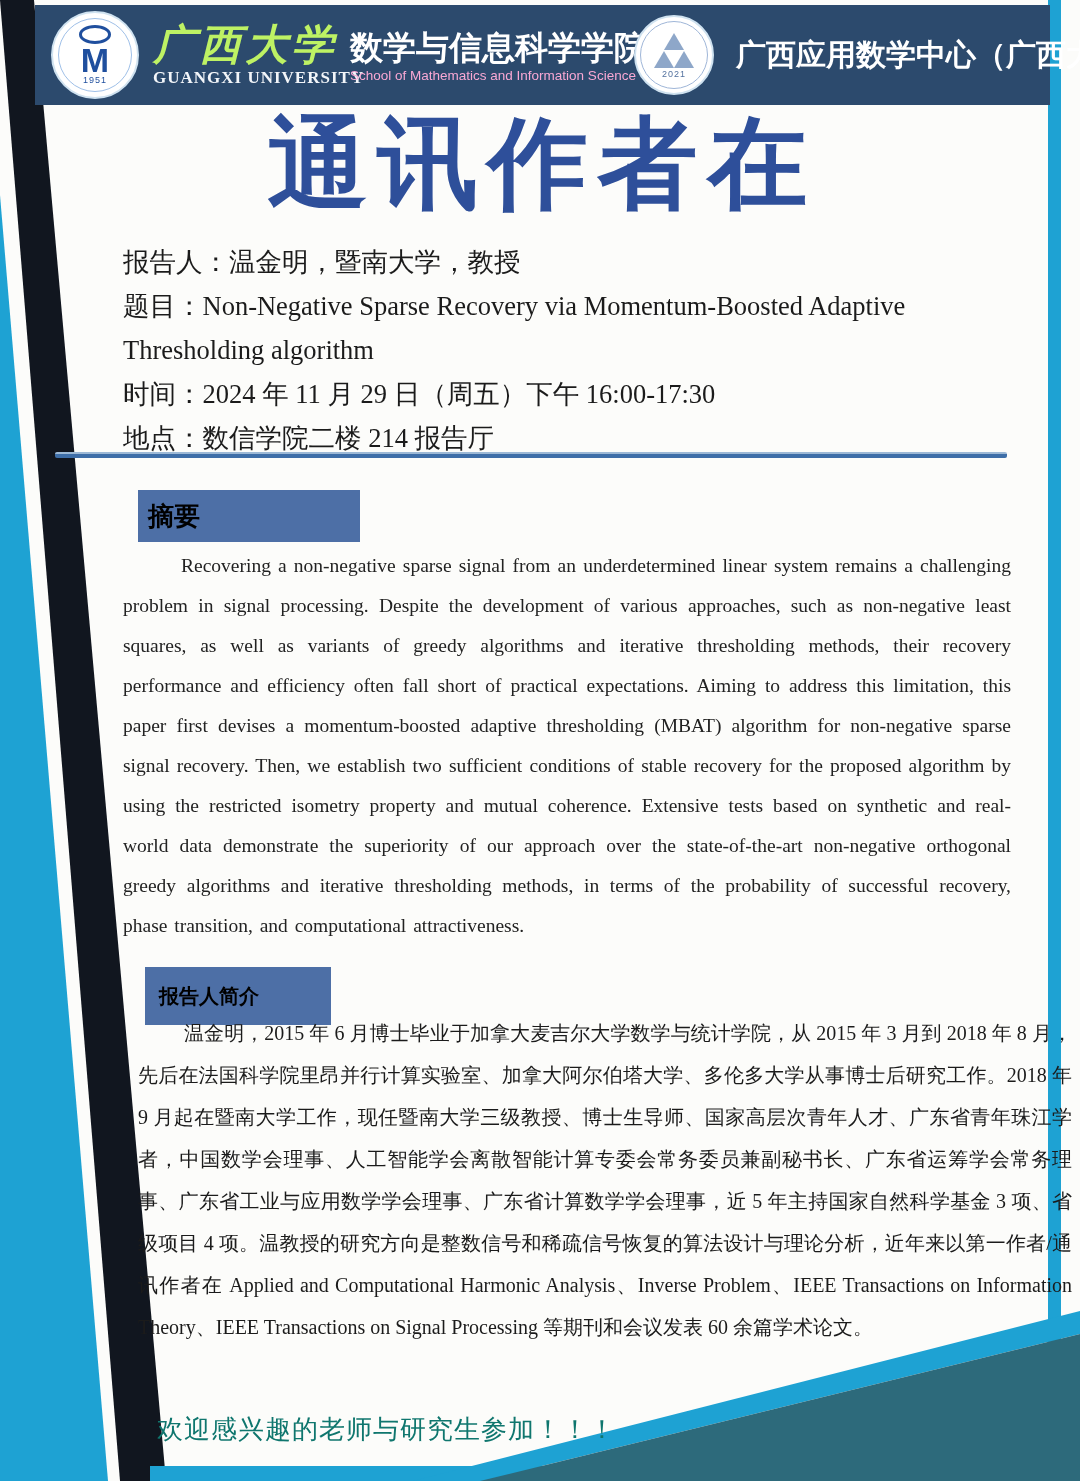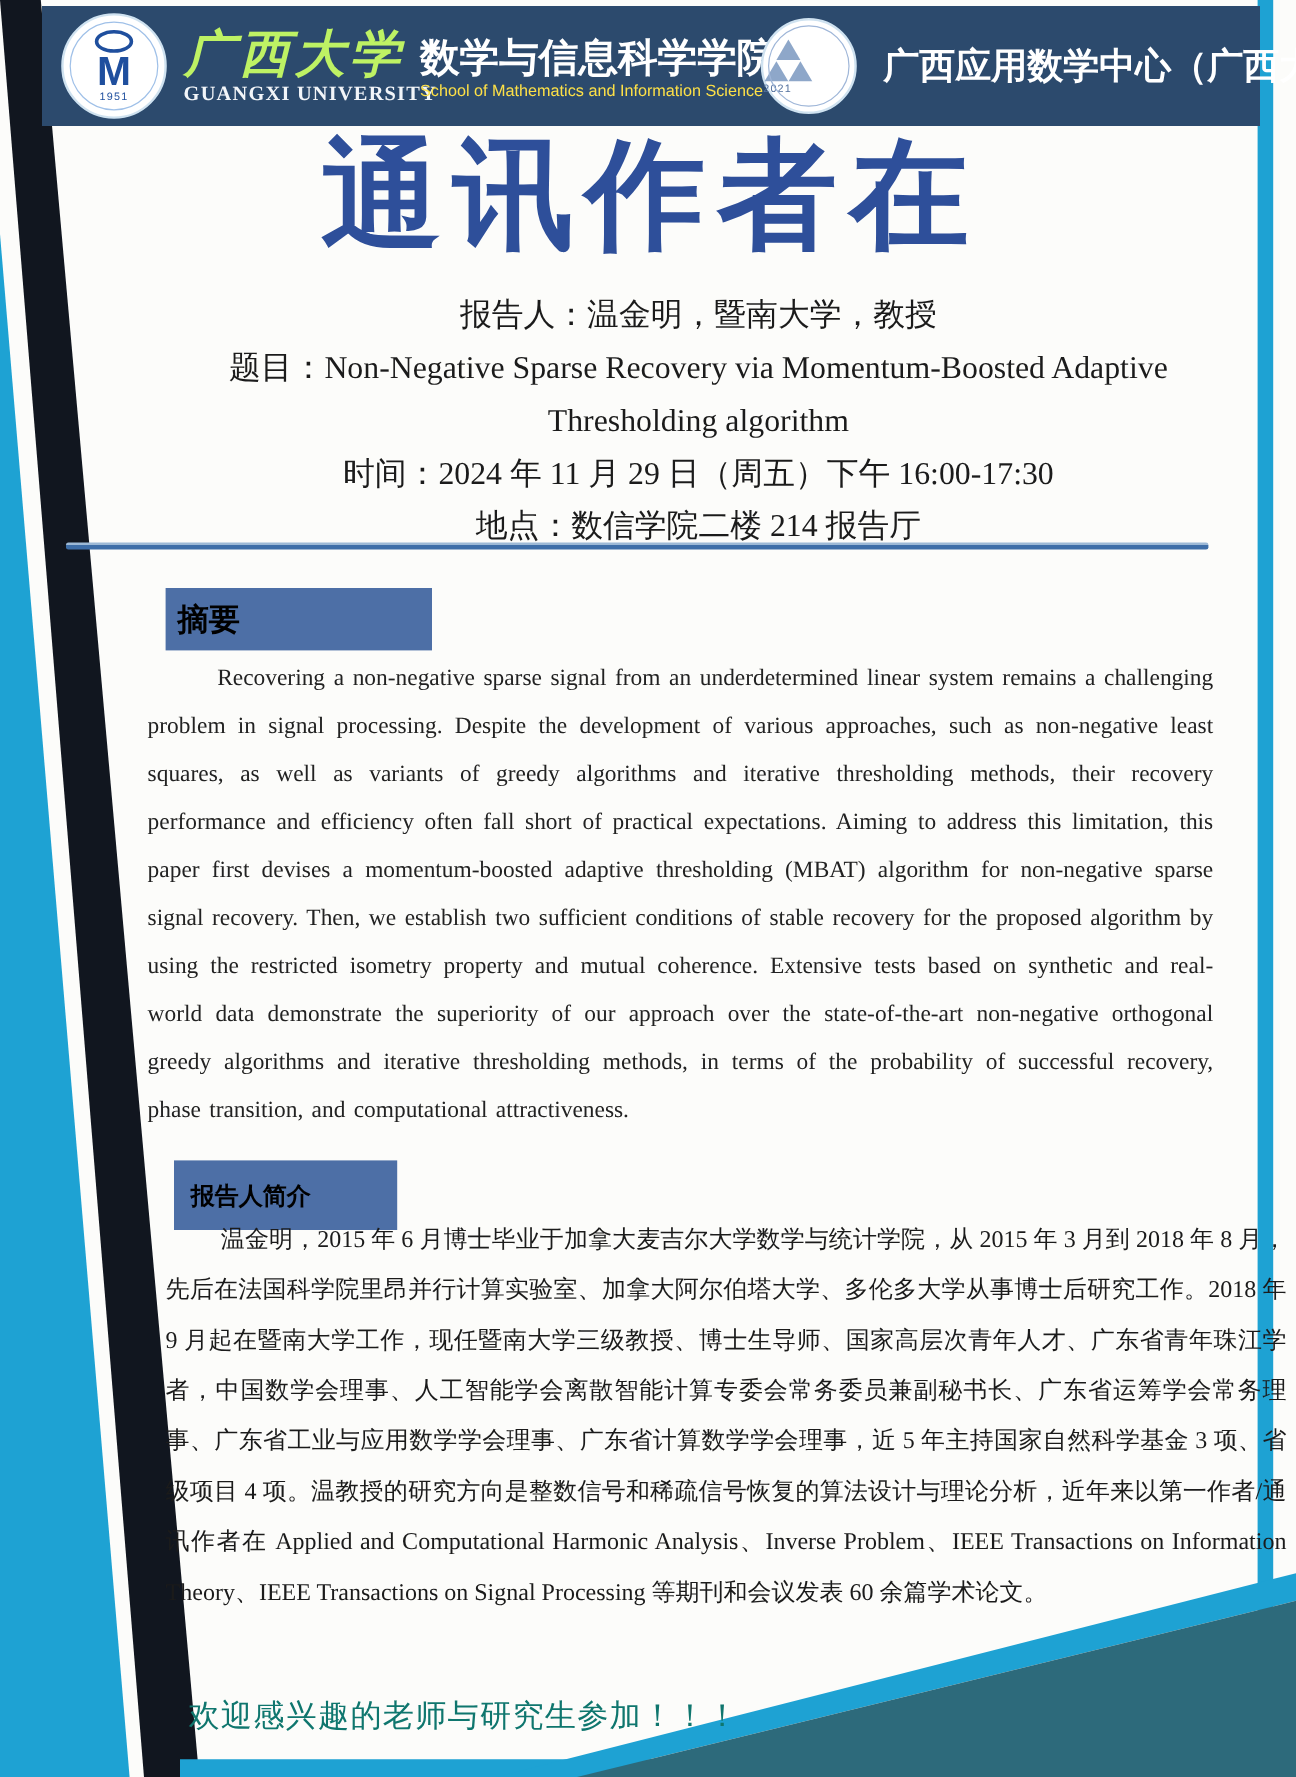--- a/index.html
+++ b/index.html
@@ -37,44 +37,44 @@
   .uni-en{
     font-family:"Liberation Serif",serif;font-weight:bold;color:#f2f5f9;
     font-size:17px;letter-spacing:1px;white-space:nowrap;
   }
   .school-block{margin-left:12px;flex:0 0 auto;width:270px;}
   .school-cn{
     font-family:"Liberation Sans","DejaVu Sans",sans-serif;font-weight:bold;
     color:#ffffff;font-size:33px;line-height:40px;white-space:nowrap;
   }
   .school-en{
-    font-family:"Liberation Sans",sans-serif;color:#fde047;font-size:13.5px;white-space:nowrap;
+    font-family:"Liberation Sans",sans-serif;color:#f9a8d4;font-size:13.5px;white-space:nowrap;
   }
   .badge2{
     width:80px;height:80px;border-radius:50%;background:#ffffff;border:2px solid #cfe2f0;
     margin-left:14px;flex:0 0 auto;box-sizing:border-box;
-    display:flex;flex-direction:column;align-items:flex-start;justify-content:center;position:relative;
+    display:flex;flex-direction:column;align-items:center;justify-content:center;position:relative;
   }
   .badge2-ring{position:absolute;inset:4px;border:1px solid #9fb6d8;border-radius:50%;}
   .badge2-year{font-family:"Liberation Sans",sans-serif;font-size:9px;color:#53719e;letter-spacing:1px;margin-top:1px;}
   .center-name{
     margin-left:22px;font-family:"Liberation Sans","DejaVu Sans",sans-serif;font-weight:bold;
     color:#ffffff;font-size:30px;white-space:nowrap;
   }
   
   .big-title{
     position:absolute;left:35px;top:104px;width:1015px;height:118px;z-index:1;
     text-align:center;
     font-family:"Liberation Sans","DejaVu Sans",sans-serif;font-weight:900;
     font-size:100px;line-height:118px;letter-spacing:10px;color:#2e4f9a;
   }
   
   .info{
-    position:absolute;left:140px;top:240px;width:884px;z-index:1;
-    font-size:26.5px;line-height:44px;text-align:center;
+    position:absolute;left:123px;top:240px;width:884px;z-index:1;
+    font-size:26.5px;line-height:44px;
   }
   .info div{margin:0;}
   
   .rule{
     position:absolute;left:55px;top:452px;width:952px;height:6px;z-index:1;
     background:linear-gradient(#9db9d6 0 35%,#3e6ea8 35% 100%);
     border-radius:2px;
   }
   
   .sec-box{

